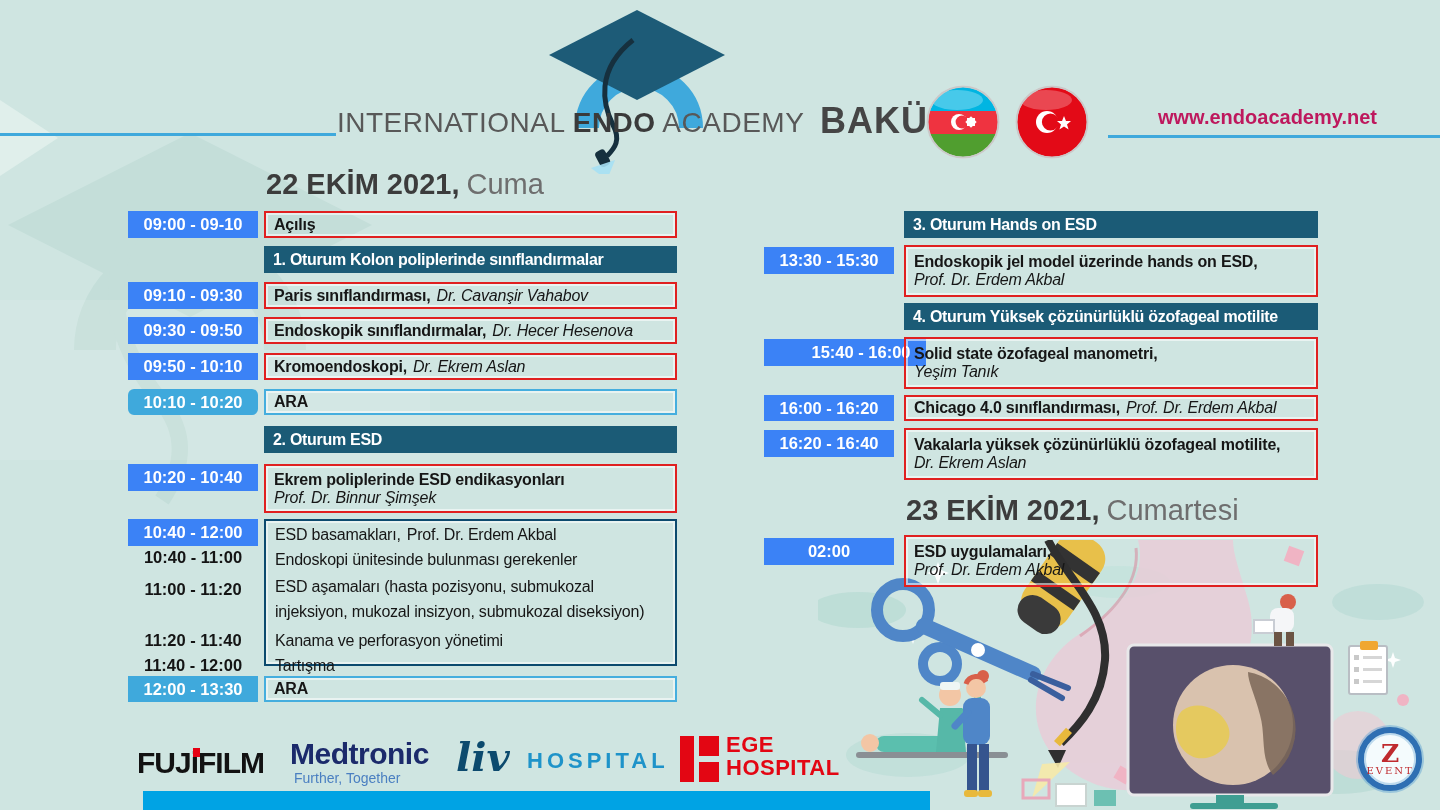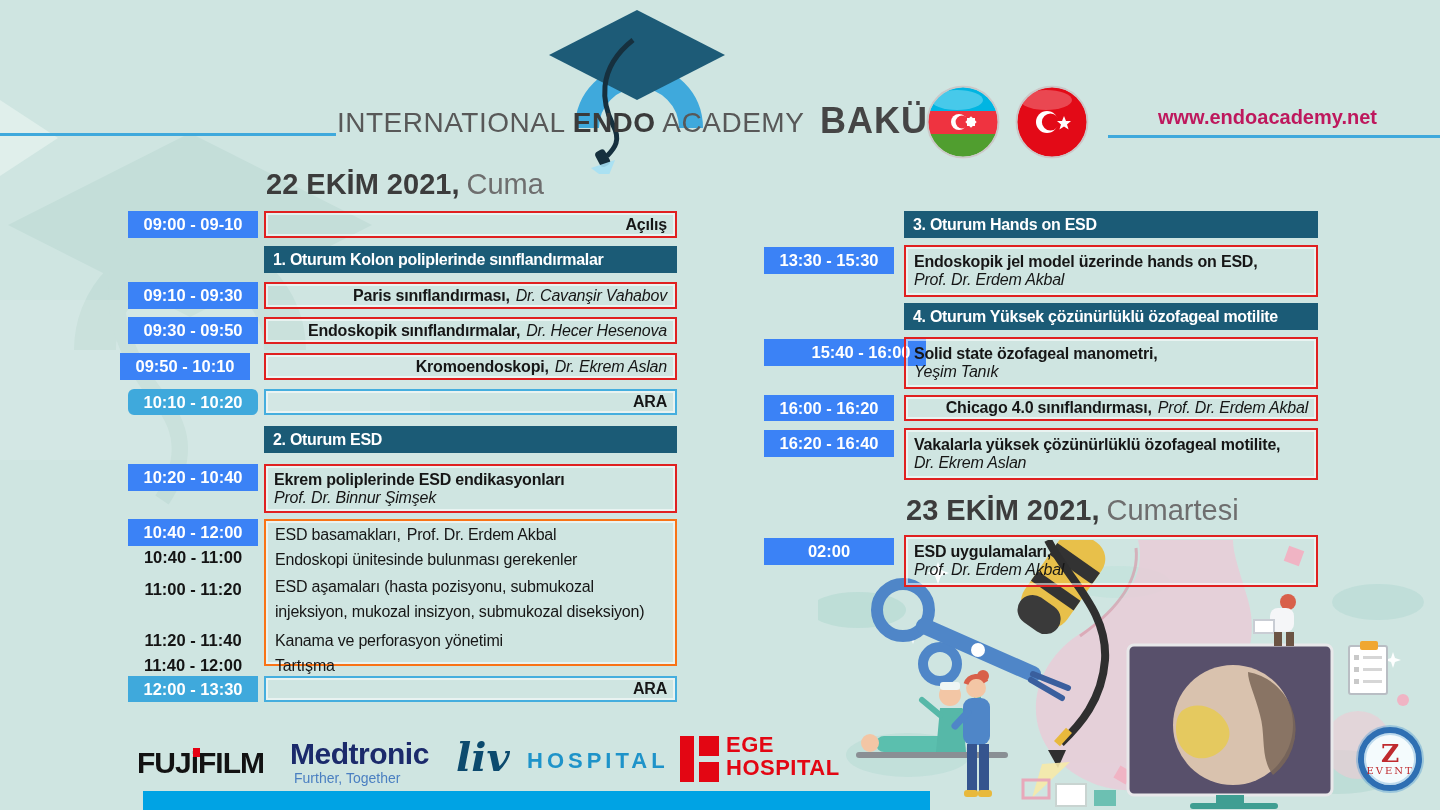--- a/index.html
+++ b/index.html
@@ -18,24 +18,24 @@
   
   .date-h{position:absolute;font-size:29px;font-weight:700;color:#3c3c3c;white-space:nowrap;}
   .date-h .light{font-weight:400;color:#6e6e6e;margin-left:7px;}
   .time-badge{background:#3b82f6;color:#fff;font-weight:700;font-size:16.5px;display:flex;align-items:center;justify-content:center;white-space:nowrap;}
   .time-badge.break{background:#3fa9dc;}
   .time-plain{color:#141414;font-weight:700;font-size:16.5px;display:flex;align-items:center;justify-content:center;white-space:nowrap;}
   .box{border:2px solid #e02020;box-shadow:inset 0 0 0 2px rgba(255,255,255,.55);padding:1px 8px;font-size:16px;color:#161616;box-sizing:border-box;display:flex;flex-direction:column;justify-content:center;}
   .box.break{border-color:#45aede;}
   .box .t{font-weight:700;letter-spacing:-.2px;white-space:nowrap;}
   .box .sp{font-style:italic;letter-spacing:-.2px;white-space:nowrap;}
-  .inline-row{white-space:nowrap;text-align:right;}
+  .inline-row{white-space:nowrap;}
   .inline-row .sp{margin-left:6px;}
   .section{background:#1b5b76;color:#fff;font-weight:700;font-size:16px;letter-spacing:-.3px;display:flex;align-items:center;padding:0 9px;box-sizing:border-box;white-space:nowrap;}
-  .bigbox{position:absolute;border:2px solid #f97316;box-shadow:inset 0 0 0 2px rgba(255,255,255,.55);box-sizing:border-box;font-size:16px;color:#161616;}
+  .bigbox{position:absolute;border:2px solid #0c4a6e;box-shadow:inset 0 0 0 2px rgba(255,255,255,.55);box-sizing:border-box;font-size:16px;color:#161616;}
   .bigbox .line{position:absolute;left:9px;right:5px;letter-spacing:-.2px;line-height:25px;}
 
   
   .fuji{position:absolute;left:137px;top:746px;font-size:30px;font-weight:700;color:#121212;letter-spacing:-1px;}
   .fuji-dot{position:absolute;left:193px;top:748px;width:7px;height:9px;background:#e60012;}
   .medtronic{position:absolute;left:290px;top:737px;font-size:30px;font-weight:700;color:#1b2a6b;letter-spacing:-.5px;}
   .medtronic-tag{position:absolute;left:294px;top:770px;font-size:14px;color:#4a7fc1;}
   .liv{position:absolute;left:456px;top:733px;font-family:"DejaVu Serif",serif;font-style:italic;font-weight:700;font-size:40px;color:#0c4a6e;}
   .livhosp{position:absolute;left:527px;top:748px;font-size:22px;font-weight:700;letter-spacing:4px;color:#1e93c9;}
   .ege-glyph{position:absolute;left:680px;top:736px;width:40px;height:46px;}
@@ -227,21 +227,21 @@
   <div class="abs time-badge" style="left:128px;top:282px;width:130px;height:27px;">09:10 - 09:30</div>
   <div class="abs box" style="left:264px;top:282px;width:413px;height:27px;">
     <div class="inline-row"><span class="t">Paris sınıflandırması,</span><span class="sp">Dr. Cavanşir Vahabov</span></div>
   </div>
 
   <div class="abs time-badge" style="left:128px;top:317px;width:130px;height:27px;">09:30 - 09:50</div>
   <div class="abs box" style="left:264px;top:317px;width:413px;height:27px;">
     <div class="inline-row"><span class="t">Endoskopik sınıflandırmalar,</span><span class="sp">Dr. Hecer Hesenova</span></div>
   </div>
 
-  <div class="abs time-badge" style="left:120px;top:353px;width:130px;height:27px;">09:50 - 10:10</div>
+  <div class="abs time-badge" style="left:128px;top:353px;width:130px;height:27px;">09:50 - 10:10</div>
   <div class="abs box" style="left:264px;top:353px;width:413px;height:27px;">
     <div class="inline-row"><span class="t">Kromoendoskopi,</span><span class="sp">Dr. Ekrem Aslan</span></div>
   </div>
 
   <div class="abs time-badge break" style="left:128px;top:389px;width:130px;height:26px;border-radius:6px;">10:10 - 10:20</div>
   <div class="abs box break" style="left:264px;top:389px;width:413px;height:26px;">
     <div class="inline-row"><span class="t">ARA</span></div>
   </div>
 
   <div class="abs section" style="left:264px;top:426px;width:413px;height:27px;">2. Oturum ESD</div>

